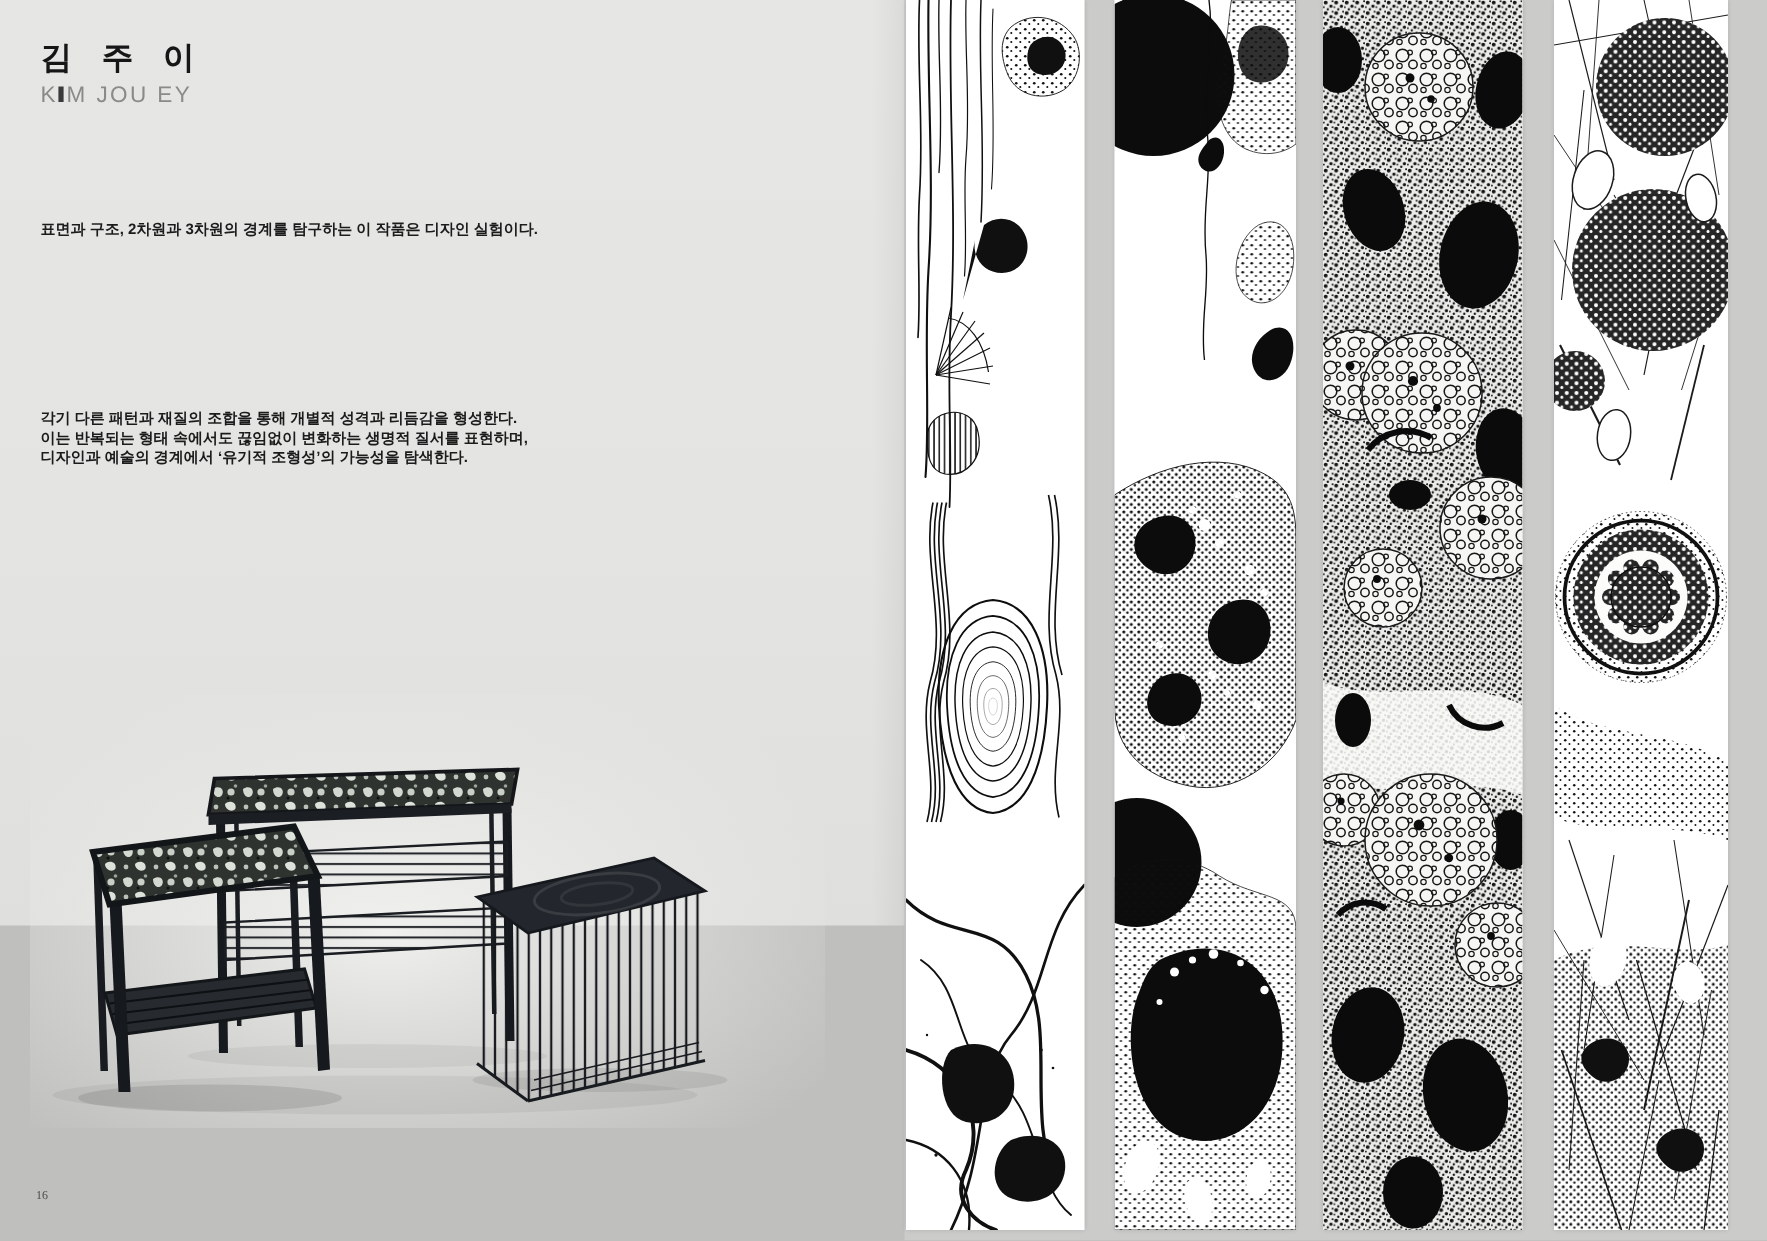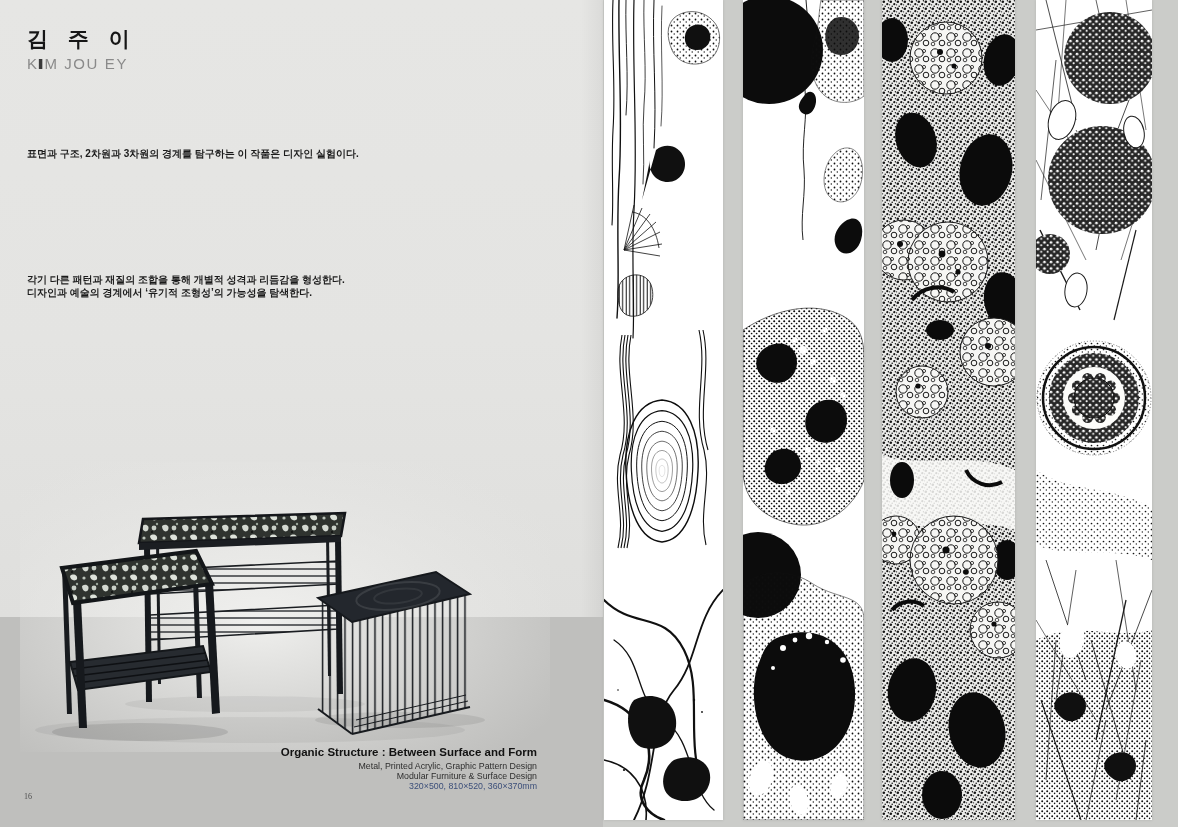--- a/index.html
+++ b/index.html
@@ -57,20 +57,21 @@
       <div class="artist-en"><span>K</span><span class="bar">I</span><span>M JOU EY</span></div>
     </div>
 
     <div class="para" id="para-intro">
       <div>표면과 구조, 2차원과 3차원의 경계를 탐구하는 이 작품은 디자인 실험이다.</div>
     </div>
 
 
     <div class="para" id="para-body2">
       <div>각기 다른 패턴과 재질의 조합을 통해 개별적 성격과 리듬감을 형성한다.</div>
+      <div>이는 반복되는 형태 속에서도 끊임없이 변화하는 생명적 질서를 표현하며,</div>
       <div>디자인과 예술의 경계에서 ‘유기적 조형성’의 가능성을 탐색한다.</div>
     </div>
 
     <div id="furniture">
       <svg viewBox="0 0 530 290" width="530" height="290">
         <defs>
           <radialGradient id="f-lg" cx="45%" cy="55%" r="65%">
             <stop offset="0" stop-color="#f0f0ee"></stop>
             <stop offset="1" stop-color="#e7e7e5" stop-opacity="0"></stop>
           </radialGradient>
@@ -128,26 +129,20 @@
           <path d="M53,207 L186,191" stroke="#0e1013" stroke-width="1.4"></path>
           <path d="M55,214 L188,198" stroke="#0e1013" stroke-width="1.4"></path>
           <path d="M57,221 L190,204" stroke="#0e1013" stroke-width="1.4"></path>
           <path d="M53,139 L61,138 L67,266 L59,266 Z" fill="#16191d"></path>
           <path d="M185,121 L193,120 L200,251 L192,252 Z" fill="#16191d"></path>
           <path d="M42,106 L176,89 L192,122 L53,141 Z" fill="url(#f-mottle)" stroke="#131619" stroke-width="4"></path>
         </g>
       </svg>
     </div>
 
-    <div class="caption">
-      <div class="cap-title">Organic Structure : Between Surface and Form</div>
-      <div class="cap-line">Metal, Printed Acrylic, Graphic Pattern Design</div>
-      <div class="cap-line">Modular Furniture &amp; Surface Design</div>
-      <div class="cap-dims">320×500, 810×520, 360×370mm</div>
-    </div>
 
     <div class="page-number">16</div>
   </div>
 
   <div id="right-page">
 
     <div class="strip" id="strip-1">
       <svg viewBox="0 0 119 820" width="119" height="820">
         <defs>
           <pattern id="s1-st" width="6" height="6" patternUnits="userSpaceOnUse">

